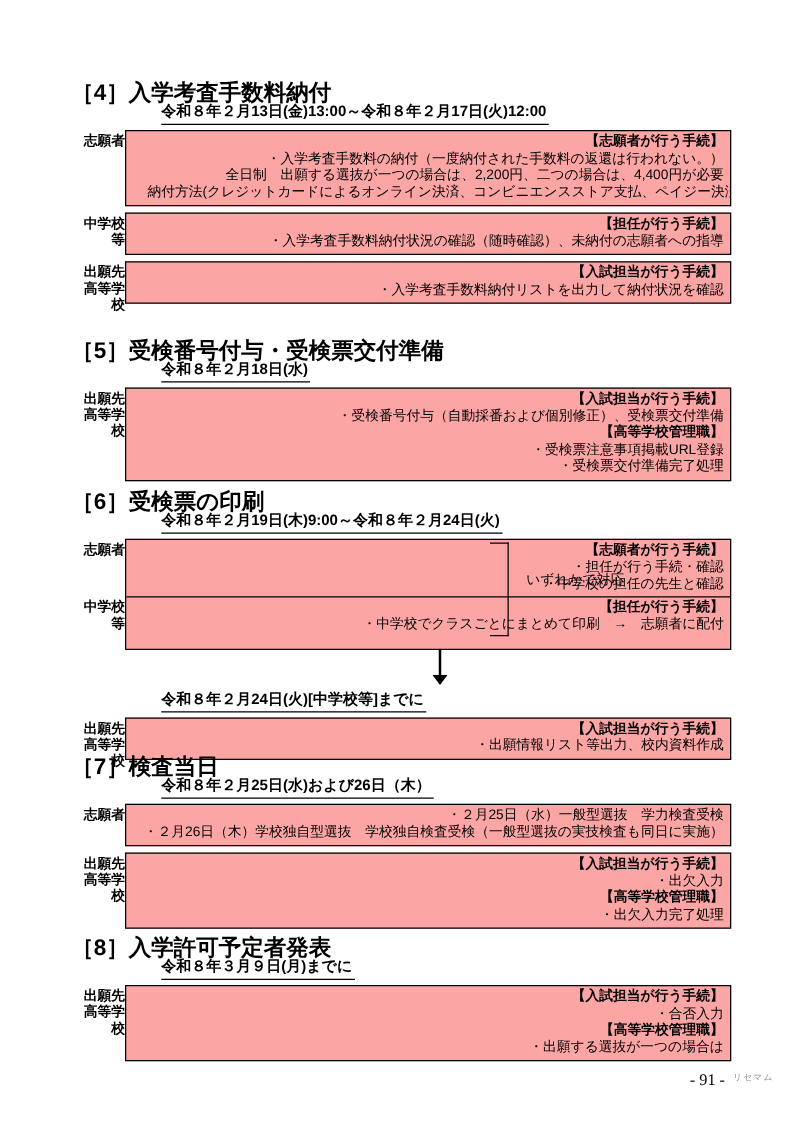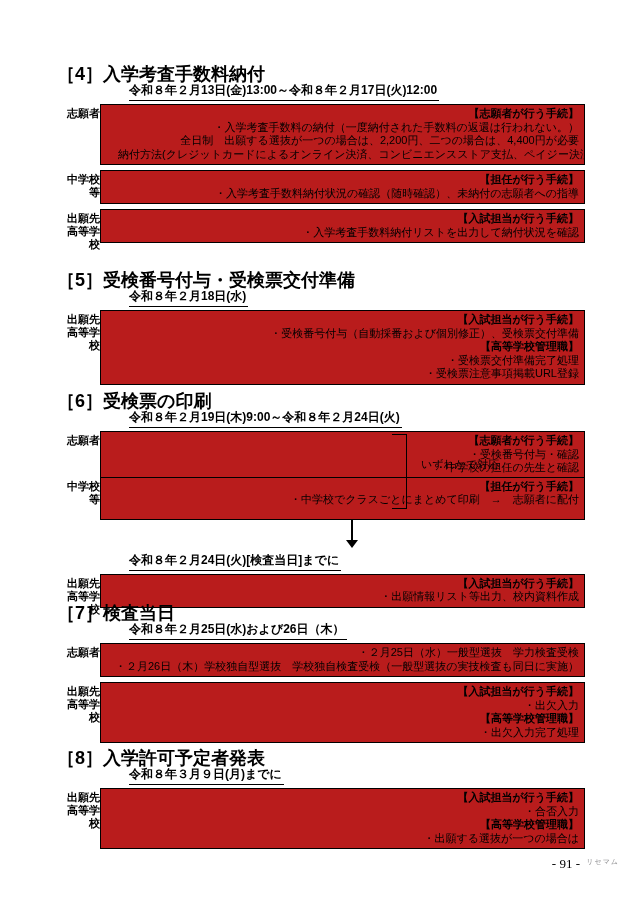--- a/index.html
+++ b/index.html
@@ -9,21 +9,21 @@
   }
   .sec { position:absolute; left:57px; width:540px; }
   .sec-title { font-size:18px; font-weight:bold; height:17px; white-space:nowrap; }
   .date-wrap { margin-left:72px; margin-top:1px; height:19px; }
   .sec-date { display:inline-block; font-size:12px; font-weight:bold;
     border-bottom:1.5px solid #000; padding:0 2px 1px 0; white-space:nowrap; }
   .row { display:flex; align-items:flex-start; margin-top:5px;text-align:right; }
   .label-col { width:43px; flex:0 0 43px; font-size:11px; font-weight:bold;
     line-height:13px; padding-top:3px; position:relative; }
   .box { flex:0 0 auto; width:485px; box-sizing:border-box;
-    border:1.5px solid #000; padding:2px 5px 3px 6px; overflow:hidden; background:#b91c1c; }
+    border:1.5px solid #000; padding:2px 5px 3px 6px; overflow:hidden; background:#fca5a5; }
   .line { font-size:11px; line-height:13.5px; white-space:nowrap; }
   .line.b { font-weight:bold; }
   
   .box6 { padding:0; position:relative; }
   .box6 .r1 { padding:2px 5px 2px 6px; min-height:38.5px; }
   .box6 .r2 { padding:2px 5px 6px 6px; border-top:1px solid #000; min-height:33px; }
   .bracket { position:absolute; left:291px; top:2px; width:14px; height:73px;
     border:1.5px solid #000; border-left:none; }
   .side-note { position:absolute; left:320px; top:26px; }
   .label-jhs6 { margin-top:33px; }
@@ -88,56 +88,56 @@
     </div>
     <div class="row">
       <div class="label-col">
         <div>出願先</div>
         <div>高等学校</div>
       </div>
       <div class="box">
         <div class="line b">【入試担当が行う手続】</div>
         <div class="line">・受検番号付与（自動採番および個別修正）、受検票交付準備</div>
         <div class="line b">【高等学校管理職】</div>
+        <div class="line">・受検票注意事項掲載URL登録</div>
         <div class="line">・受検票交付準備完了処理</div>
-        <div class="line">・受検票注意事項掲載URL登録</div>
       </div>
     </div>
   </div>
 
   <div class="sec" id="sec6">
     <div class="sec-title">［6］受検票の印刷</div>
     <div class="date-wrap">
       <span class="sec-date">令和８年２月19日(木)9:00～令和８年２月24日(火)</span>
     </div>
     <div class="row">
       <div class="label-col">
         <div>志願者</div>
         <div class="label-jhs6">中学校等</div>
       </div>
       <div class="box box6">
         <div class="r1">
           <div class="line b">【志願者が行う手続】</div>
-          <div class="line">・受検番号付与・確認</div>
+          <div class="line">・担任が行う手続・確認</div>
           <div class="line">・中学校の担任の先生と確認</div>
         </div>
         <div class="r2">
           <div class="line b">【担任が行う手続】</div>
           <div class="line">・中学校でクラスごとにまとめて印刷　→　志願者に配付</div>
         </div>
         <div class="bracket"></div>
         <div class="side-note line">いずれかで対応</div>
       </div>
     </div>
     <div class="arrow-zone">
       <div class="arrow-line"></div>
       <div class="arrow-head"></div>
     </div>
     <div class="date-wrap">
-      <span class="sec-date">令和８年２月24日(火)[検査当日]までに</span>
+      <span class="sec-date">令和８年２月24日(火)[中学校等]までに</span>
     </div>
     <div class="row">
       <div class="label-col">
         <div>出願先</div>
         <div>高等学校</div>
       </div>
       <div class="box">
         <div class="line b">【入試担当が行う手続】</div>
         <div class="line">・出願情報リスト等出力、校内資料作成</div>
       </div>

